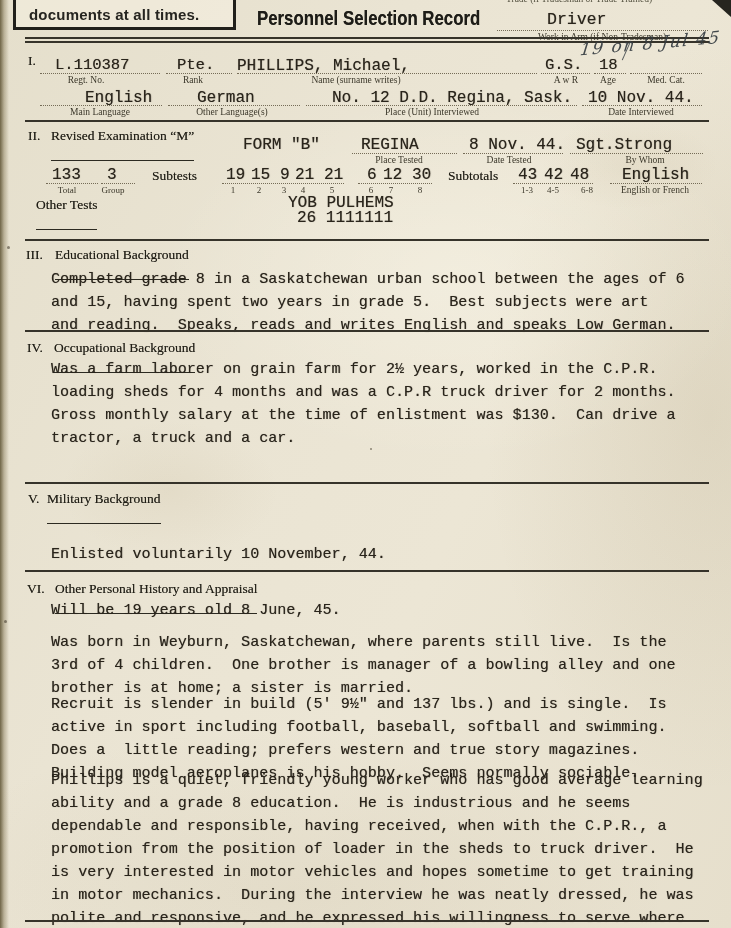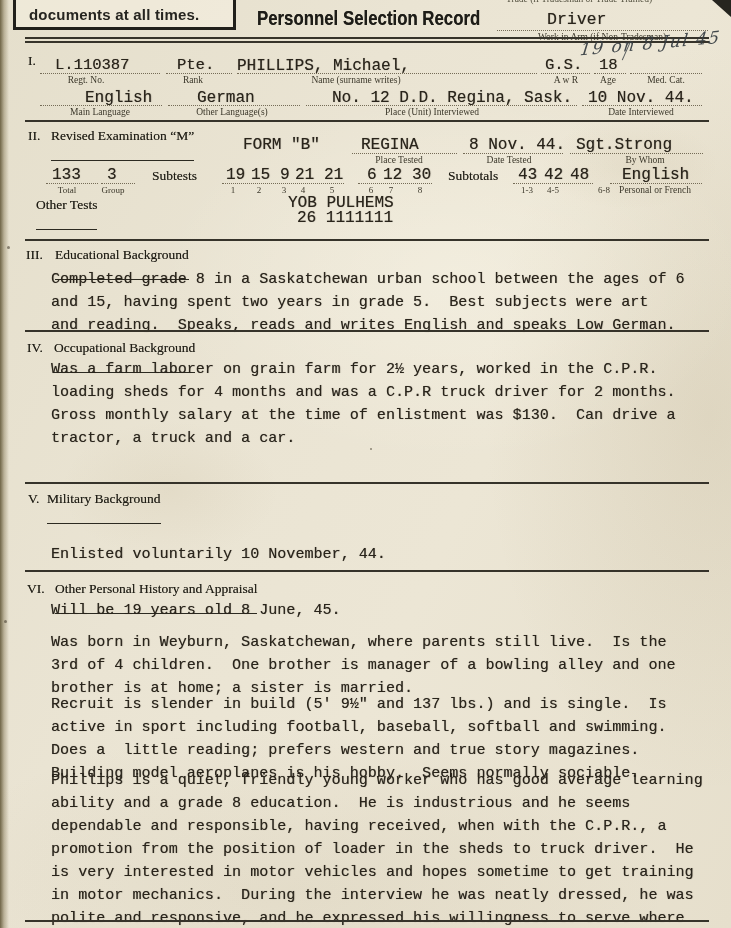--- a/index.html
+++ b/index.html
@@ -171,22 +171,22 @@
   <div class="cap capxs" style="left:233px;top:185px;">1</div>
   <div class="cap capxs" style="left:259px;top:185px;">2</div>
   <div class="cap capxs" style="left:284px;top:185px;">3</div>
   <div class="cap capxs" style="left:303px;top:185px;">4</div>
   <div class="cap capxs" style="left:332px;top:185px;">5</div>
   <div class="cap capxs" style="left:371px;top:185px;">6</div>
   <div class="cap capxs" style="left:391px;top:185px;">7</div>
   <div class="cap capxs" style="left:420px;top:185px;">8</div>
   <div class="cap capxs" style="left:527px;top:185px;">1-3</div>
   <div class="cap capxs" style="left:553px;top:185px;">4-5</div>
-  <div class="cap capxs" style="left:604px;top:185px;">6-8</div>
-  <div class="cap" style="left:655px;top:185px;">Personal or French</div>
+  <div class="cap capxs" style="left:587px;top:185px;">6-8</div>
+  <div class="cap" style="left:655px;top:185px;">English or French</div>
 
   <div class="shead usec" style="left:36px;top:197px;">Other Tests</div>
   <div class="v mono" style="left:288px;top:195px;font-size:16px;">YOB PULHEMS</div>
   <div class="v mono" style="left:297px;top:210px;font-size:16px;">26 1111111</div>
 
   <div class="hrule" style="top:239px;"></div>
 
   <div class="shead" style="left:26px;top:247px;">III.</div>
   <div class="shead usec" style="left:55px;top:247px;">Educational Background</div>
   <div class="typed-block mono" style="left:51px;top:268px;">Completed grade 8 in a Saskatchewan urban school between the ages of 6

